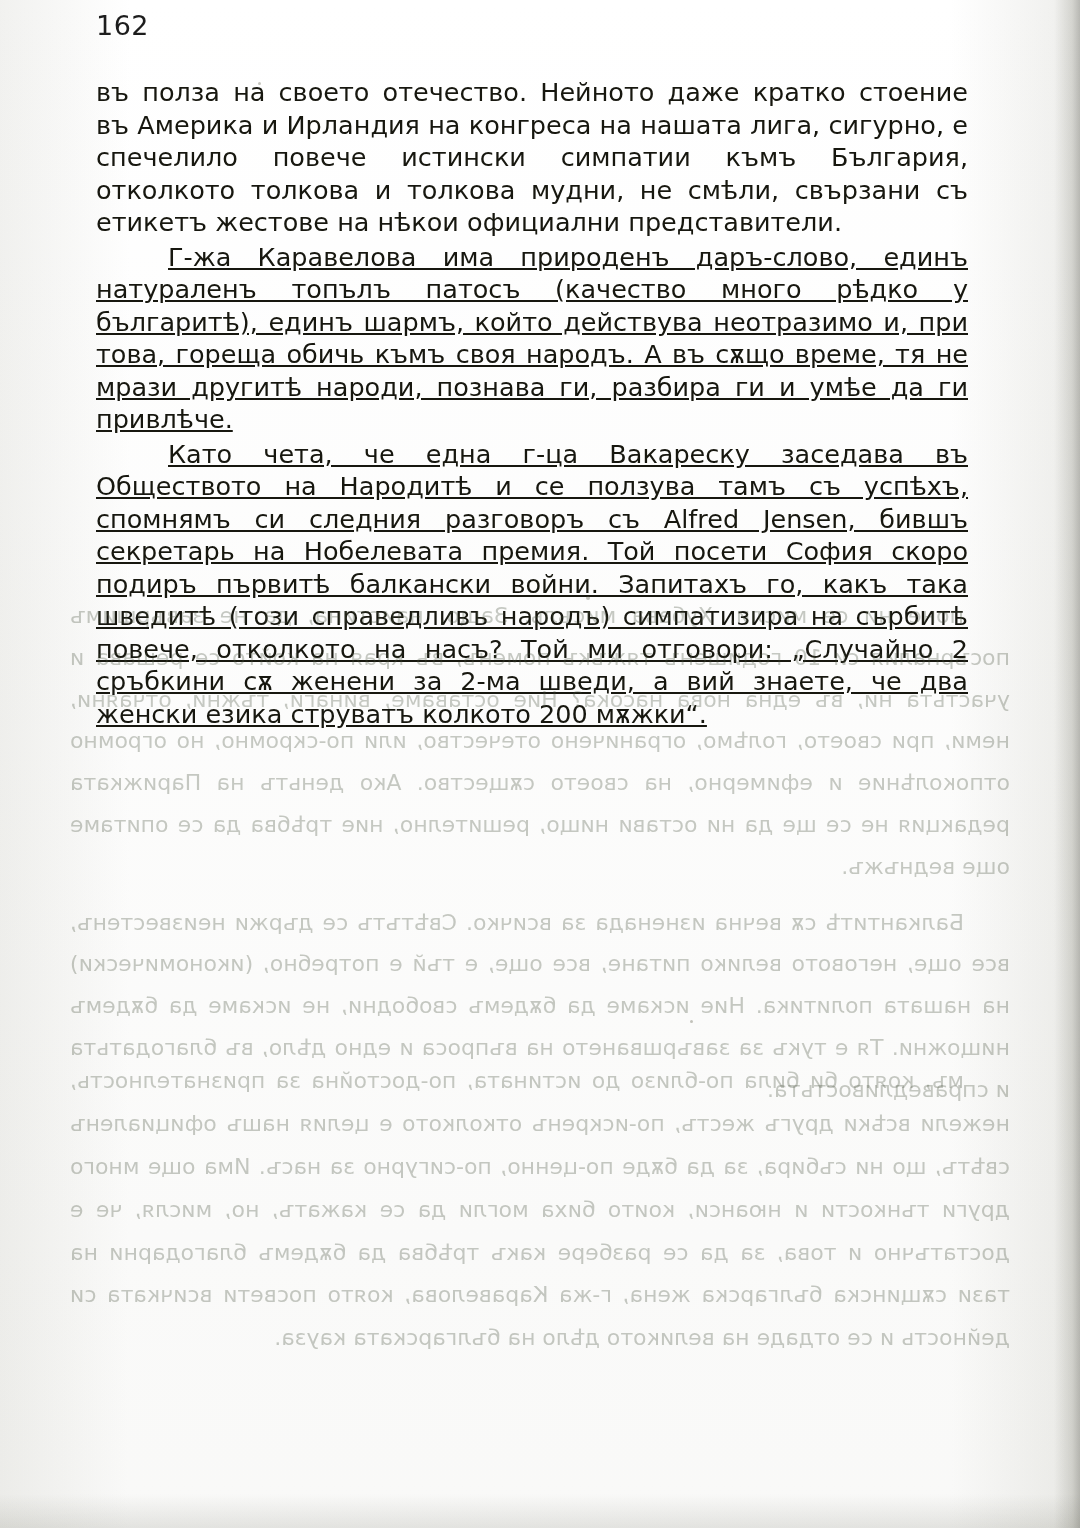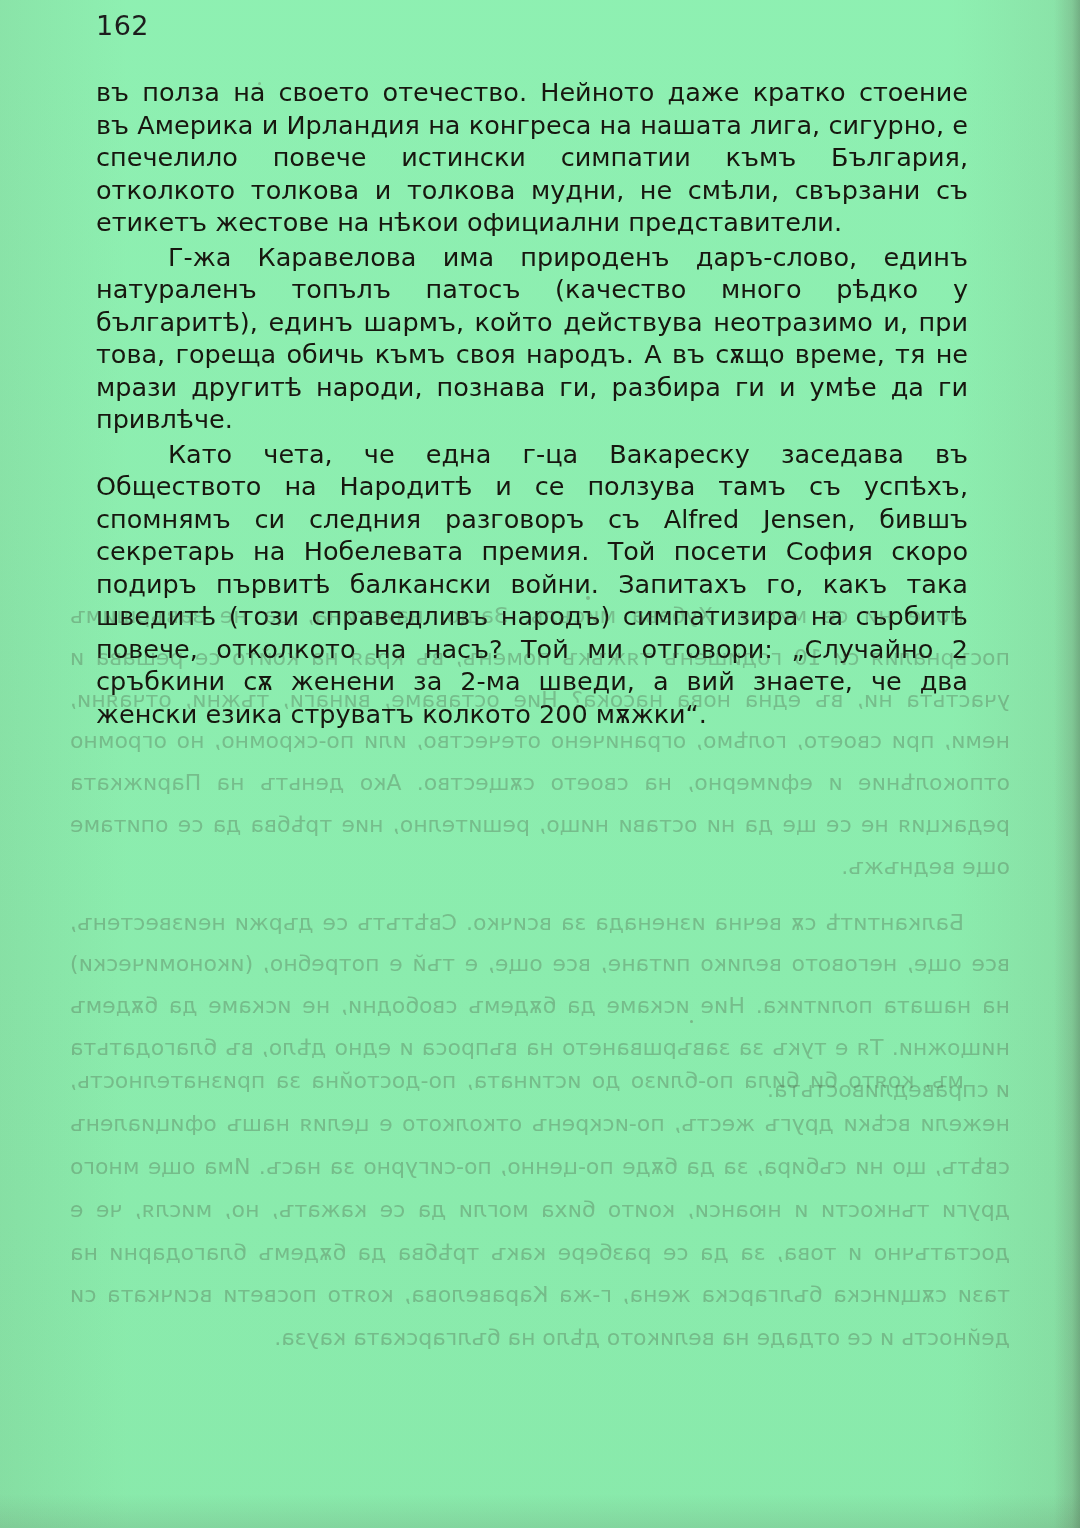--- a/index.html
+++ b/index.html
@@ -4,21 +4,21 @@
 <style>
   html, body {
     margin: 0;
     padding: 0;
     background: #cfcfc0;
   }
   .page {
     position: relative;
     width: 1080px;
     height: 1528px;
-    background: #86efac;
+    background: #ffffff;
     overflow: hidden;
     font-family: "DejaVu Sans", sans-serif;
   }
   
   .paper-tint {
     position: absolute;
     inset: 0;
     background:
       linear-gradient(90deg, rgba(120,120,100,0.10) 0%, rgba(255,255,255,0.02) 12%, rgba(255,255,255,0.02) 88%, rgba(120,120,100,0.13) 100%),
       linear-gradient(180deg, rgba(255,255,255,0.05) 0%, rgba(150,150,130,0.06) 100%);
@@ -60,20 +60,21 @@
     color: #17170f;
     font-size: 25.5px;
     line-height: 1.275;
     text-align: justify;
   }
   .para {
     margin: 0 8px 0px 0;
   }
   .para + .para {
     margin-top: 2px;
+    text-decoration: underline;
   }
   .indent {
     text-indent: 72px;
   }
   
   .para {
     text-align: justify;
     text-justify: inter-word;
   }
 

